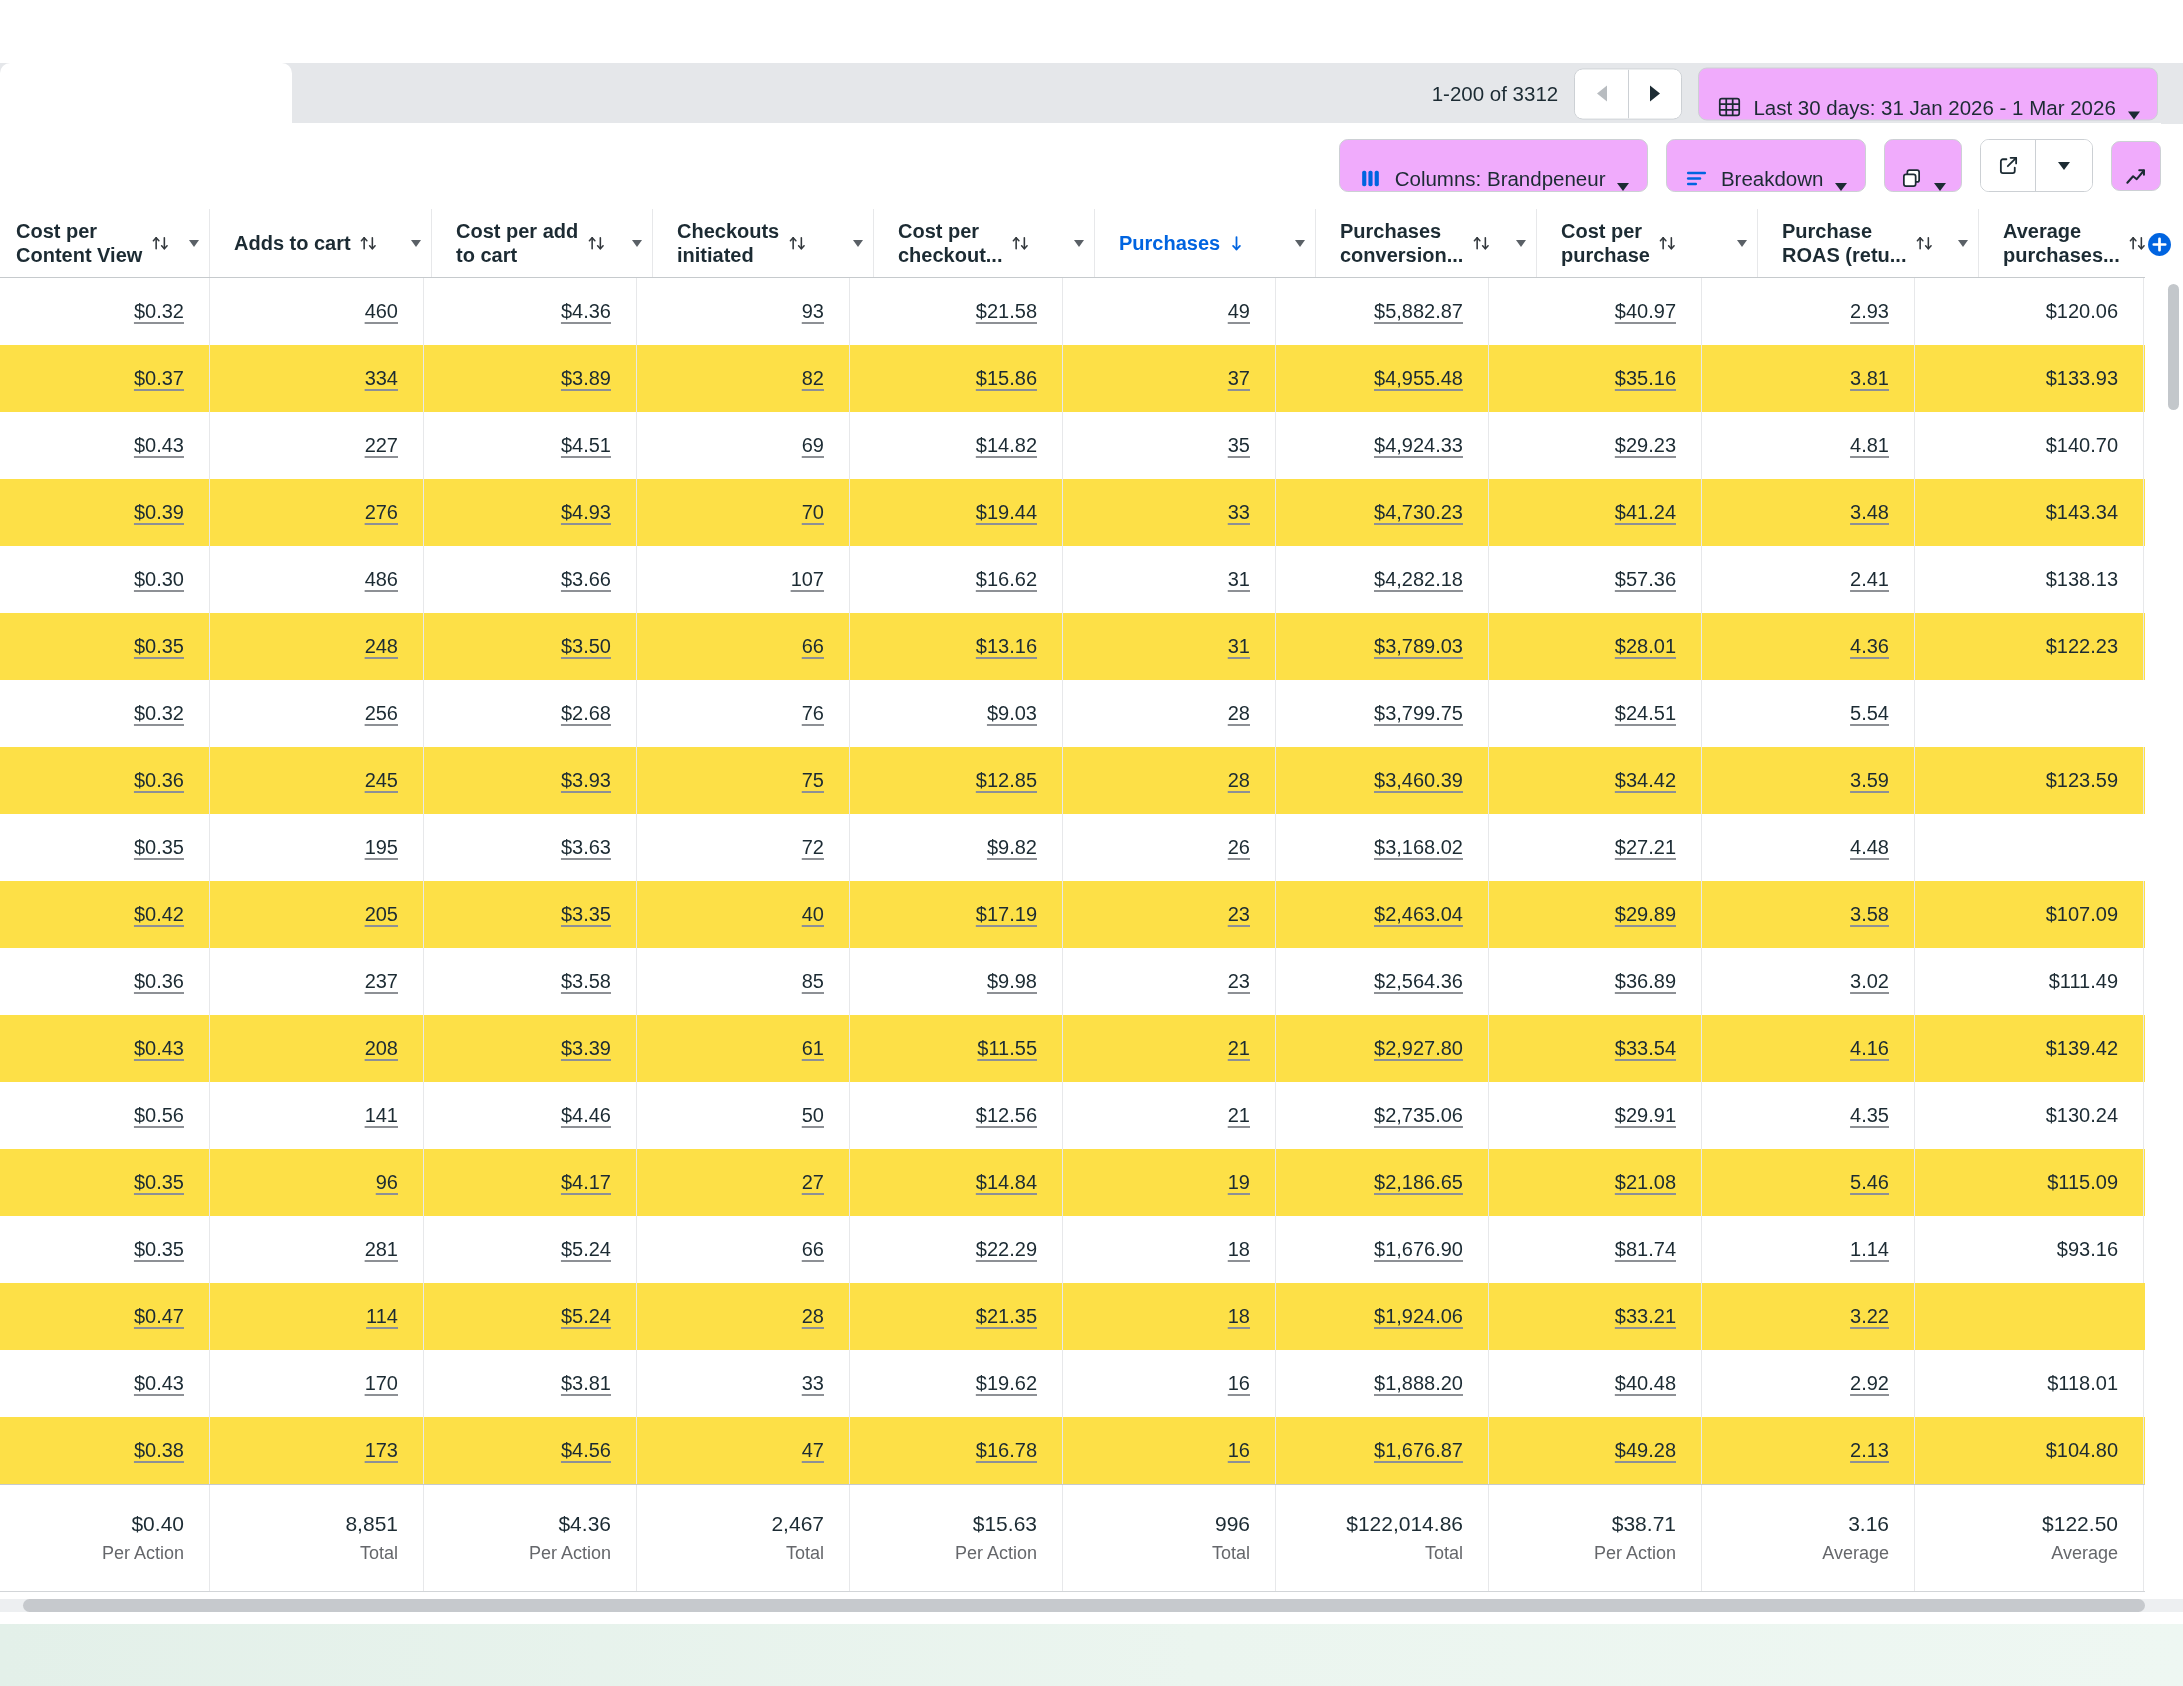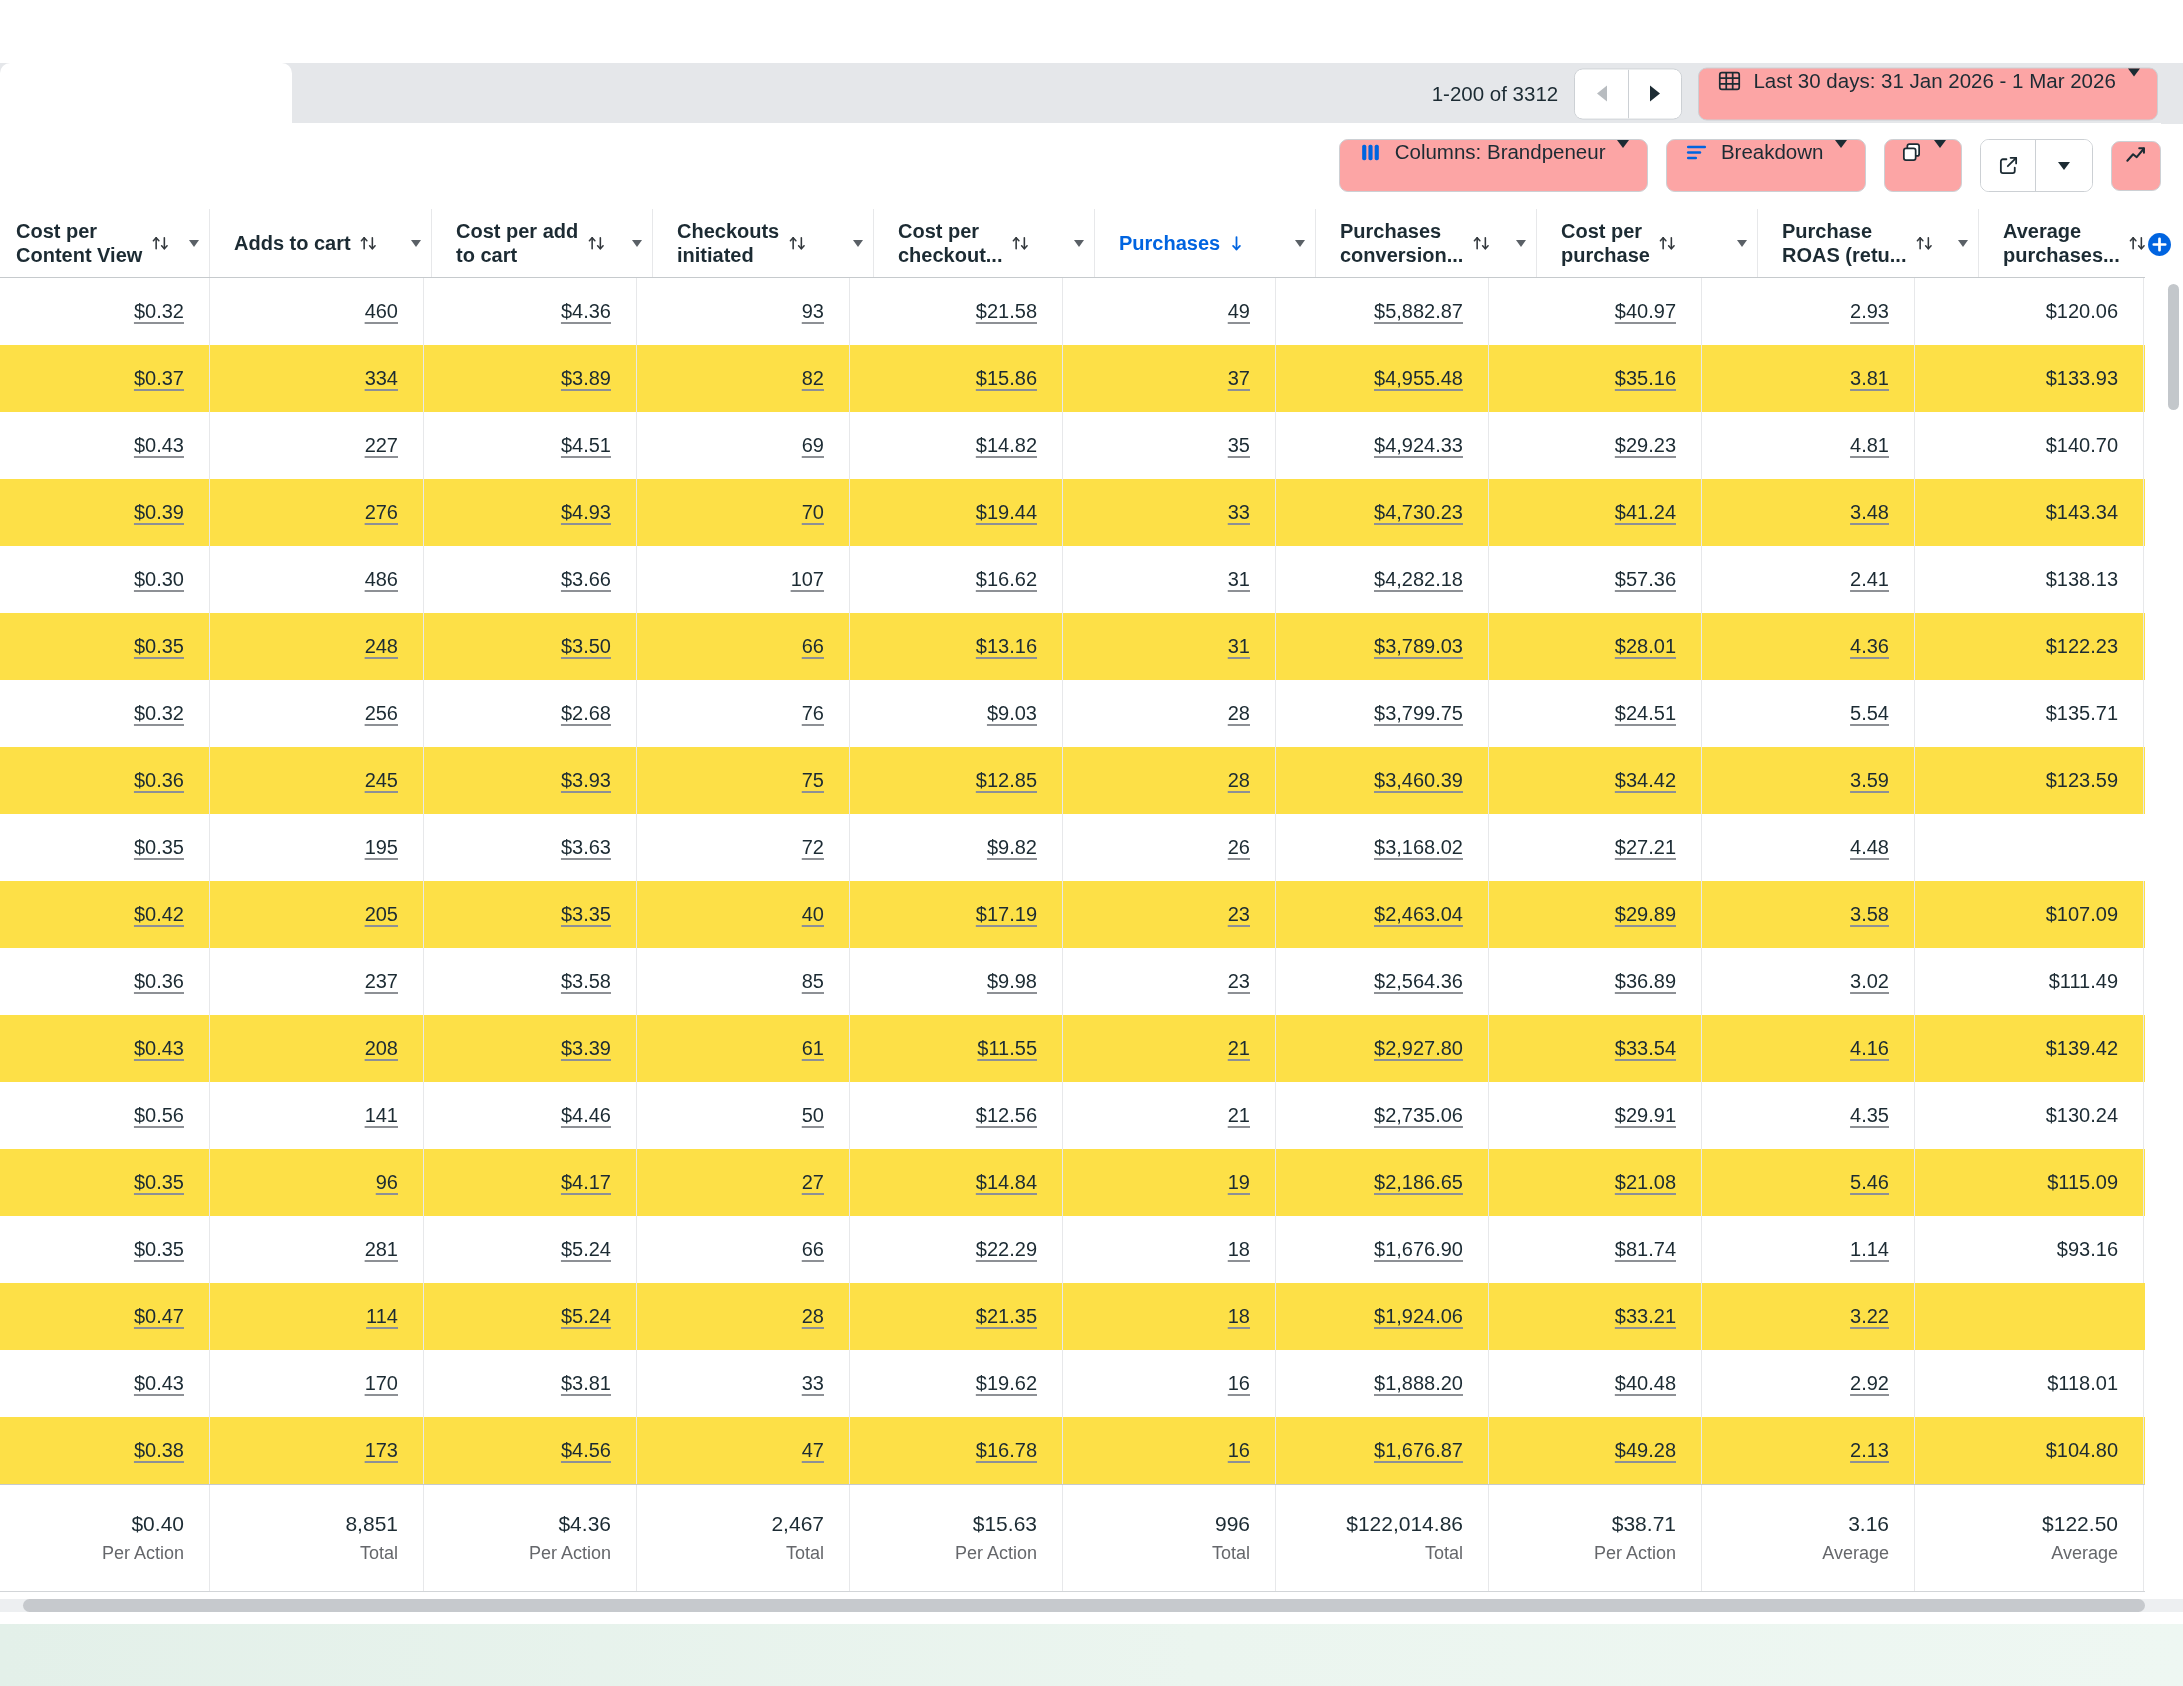--- a/index.html
+++ b/index.html
@@ -25,21 +25,21 @@
   .active-tab { position: absolute; left: 0; top: 0; width: 292px; height: 61px; background: #fff; border-radius: 10.2px 10.2px 0 0; border: none; }
   .band-right { position: absolute; right: 25px; top: 50%; transform: translateY(-50%); display: flex; align-items: center; gap: 16px; }
   .page-range { font-size: 20.5px; color: #1c2b33; white-space: nowrap; }
 
   .pager { display: flex; height: 51px; border: 1.5px solid #ccd0d4; border-radius: 8.8px; overflow: hidden; background: #fff; }
   .pager-btn { width: 53px; border: none; background: #fff; display: flex; align-items: center; justify-content: center; padding: 0; cursor: pointer; }
   .pager-btn + .pager-btn { border-left: 1.5px solid #ccd0d4; }
   .tri-left { width: 0; height: 0; border-top: 8px solid transparent; border-bottom: 8px solid transparent; border-right: 10.2px solid #b8bcc0; }
   .tri-right { width: 0; height: 0; border-top: 8px solid transparent; border-bottom: 8px solid transparent; border-left: 10.2px solid #1c2b33; }
 
-  .btn { height: 53px; background: #fca5a5; border: 1.5px solid #ccd0d4; border-radius: 8.8px; display: flex; align-items: flex-start; gap: 11.7px; padding: 0 17.5px; font-size: 20.5px; font-weight: 500; color: #1c2b33; font-family: inherit; cursor: pointer; white-space: nowrap; }
+  .btn { height: 53px; background: #f0abfc; border: 1.5px solid #ccd0d4; border-radius: 8.8px; display: flex; align-items: flex-end; gap: 11.7px; padding: 0 17.5px; font-size: 20.5px; font-weight: 500; color: #1c2b33; font-family: inherit; cursor: pointer; white-space: nowrap; }
   .caret-dn { width: 0; height: 0; border-left: 6.6px solid transparent; border-right: 6.6px solid transparent; border-top: 8px solid #1c2b33; }
 
   
   .toolbar { position: absolute; top: 123px; left: 0; right: 22px; height: 85px; background: #fff; display: flex; align-items: center; justify-content: flex-end; gap: 18px; }
   .split { display: flex; height: 53px; border: 1.5px solid #ccd0d4; border-radius: 8.8px; overflow: hidden; background: #fff; }
   .split-seg { border: none; background: #fff; display: flex; align-items: center; justify-content: center; padding: 0; width: 54px; cursor: pointer; }
   .split-seg + .split-seg { border-left: 1.5px solid #ccd0d4; width: 57px; }
   .icon-btn { width: 50px; height: 50px; padding: 0; justify-content: center; gap: 0; }
 
   
@@ -561,23 +561,20 @@
           </div>
           <div class="tcell">
             <span class="val-u">$3,799.75</span>
           </div>
           <div class="tcell">
             <span class="val-u">$24.51</span>
           </div>
           <div class="tcell">
             <span class="val-u">5.54</span>
           </div>
-          <div class="tcell">
-            <span>$135.71</span>
-          </div>
         </div>
         <div class="trow grid alt">
           <div class="tcell">
             <span class="val-u">$0.36</span>
           </div>
           <div class="tcell">
             <span class="val-u">245</span>
           </div>
           <div class="tcell">
             <span class="val-u">$3.93</span>

